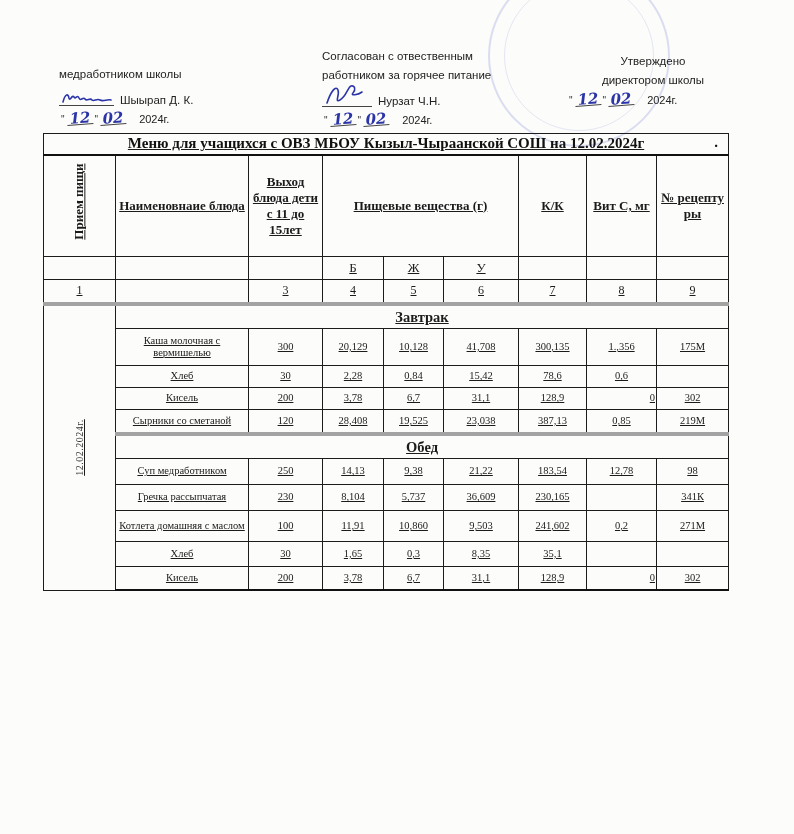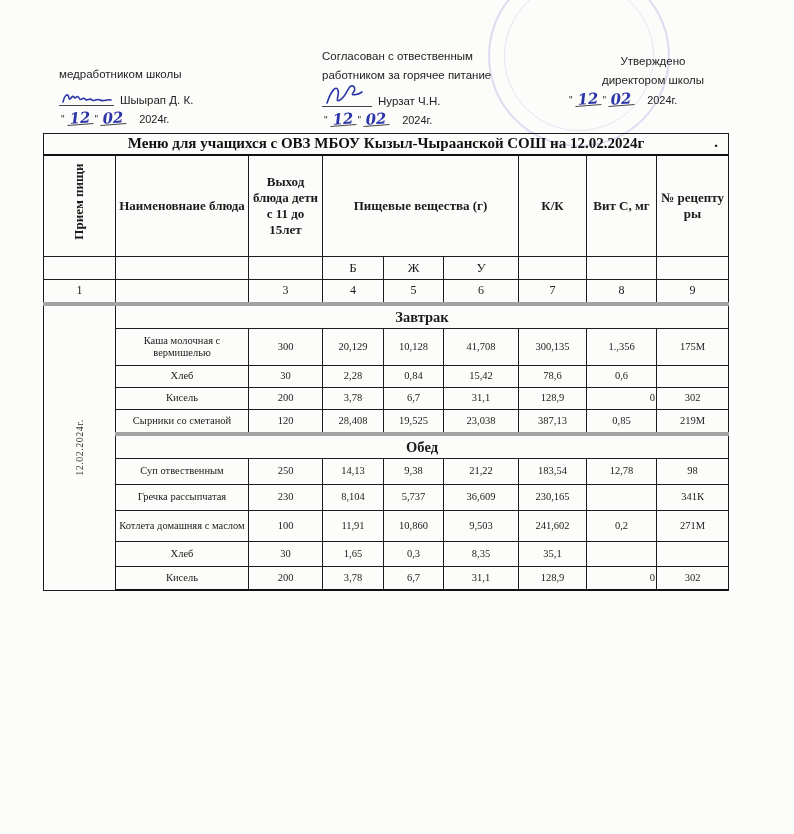--- a/index.html
+++ b/index.html
@@ -41,20 +41,21 @@
   .stamp::after{
     content:"";position:absolute;inset:14px;
     border:1px solid rgba(100,115,205,0.16);border-radius:50%;
   }
 
   
   .menu-wrap{position:absolute;left:43px;top:133px;}
   table.menu{
     border-collapse:collapse;table-layout:fixed;width:685px;
     font-family:"Liberation Serif", serif;
+    text-decoration:underline;
   }
   table.menu td{
     border:1.4px solid #1c1c1c;
     padding:0 2px;
     font-size:10.5px;line-height:1.15;
     text-align:center;vertical-align:middle;
     overflow:hidden;
   }
   tr.r-title td{
     border-bottom:2.6px solid #111;
@@ -249,21 +250,21 @@
         <td>387,13</td>
         <td>0,85</td>
         <td>219М</td>
       </tr>
 
       <tr class="r-sec">
         <td colspan="8">Обед</td>
       </tr>
 
       <tr class="r-lunch">
-        <td class="dish">Суп отвественным</td>
+        <td class="dish">Суп медработником</td>
         <td>250</td>
         <td>14,13</td>
         <td>9,38</td>
         <td>21,22</td>
         <td>183,54</td>
         <td>12,78</td>
         <td>98</td>
       </tr>
 
       <tr class="r-lunch">

